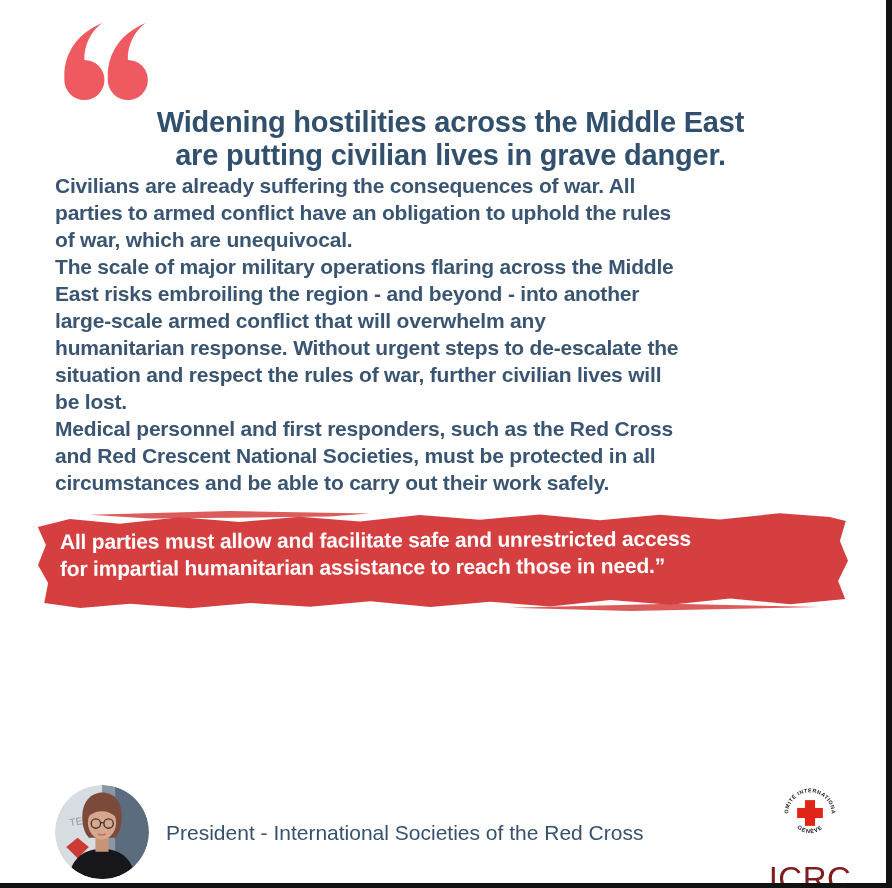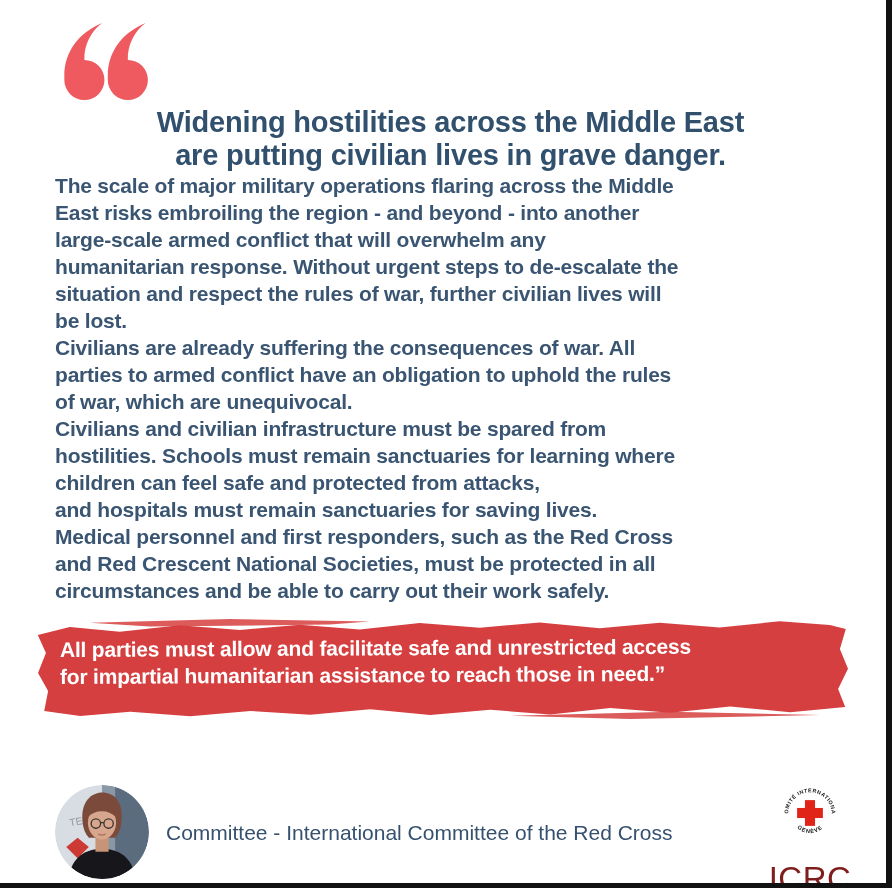--- a/index.html
+++ b/index.html
@@ -103,33 +103,29 @@
   <div class="content">
 
     <svg class="quote-mark" viewBox="0 0 150 140" aria-hidden="true">
       <path d="M 70 2 C 26 20 2 56 2 96 L 2 104 A 36 36 0 1 0 38 68 C 37 42 50 16 70 2 Z"></path>
       <path d="M 148 2 C 104 20 80 56 80 96 L 80 104 A 36 36 0 1 0 116 68 C 115 42 128 16 148 2 Z"></path>
     </svg>
 
     <h1 class="heading">Widening hostilities across the Middle East
 are putting civilian lives in grave danger.</h1>
 
+    <p class="body-par mt2">Civilians are already suffering the consequences of war. All
+parties to armed conflict have an obligation to uphold the rules
+of war, which are unequivocal.</p>
     <p class="body-par mt1">The scale of major military operations flaring across the Middle
 East risks embroiling the region - and beyond - into another
 large-scale armed conflict that will overwhelm any
 humanitarian response. Without urgent steps to de-escalate the
 situation and respect the rules of war, further civilian lives will
 be lost.</p>
-    <p class="body-par mt2">Civilians are already suffering the consequences of war. All
-parties to armed conflict have an obligation to uphold the rules
-of war, which are unequivocal.</p>
-    <p class="body-par mt3">Civilians and civilian infrastructure must be spared from
-hostilities. Schools must remain sanctuaries for learning where
-children can feel safe and protected from attacks,
-and hospitals must remain sanctuaries for saving lives.</p>
     <p class="body-par mt4">Medical personnel and first responders, such as the Red Cross
 and Red Crescent National Societies, must be protected in all
 circumstances and be able to carry out their work safely.</p>
 
     <div class="highlight-wrap">
       <svg class="highlight-bg" viewBox="0 0 823 104" preserveAspectRatio="none" aria-hidden="true">
         <path d="M8,16 L40,8 L90,13 L150,7 L210,12 L270,7 L330,12 L390,6 L450,11 L510,6 L570,12 L630,7 L690,12 L750,6 L800,10 L816,14 L810,34 L818,54 L808,74 L815,92 L760,97 L700,91 L640,97 L580,92 L520,98 L460,93 L400,98 L340,92 L280,97 L220,93 L160,98 L100,93 L50,97 L14,92 L18,72 L8,54 L16,34 Z"></path>
         <path d="M60,4 L200,1 L340,4 L300,7 L120,8 Z" opacity="0.85"></path>
         <path d="M480,99 L640,96 L790,100 L600,103 Z" opacity="0.85"></path>
       </svg>
@@ -161,21 +157,21 @@
           <path d="M35,34 C37,24 44,20 50,20 C57,20 64,24 65,34 C60,30 56,28 50,28 C44,28 39,30 35,34 Z" fill="#7c4a3a"></path>
           <circle cx="43.5" cy="41" r="5" fill="none" stroke="#3a3633" stroke-width="1.4"></circle>
           <circle cx="57" cy="41" r="5" fill="none" stroke="#3a3633" stroke-width="1.4"></circle>
           <line x1="48.5" y1="40" x2="52" y2="40" stroke="#3a3633" stroke-width="1.4"></line>
           <path d="M46,52 C48,53.5 52,53.5 54,52" fill="none" stroke="#b07860" stroke-width="1.5"></path>
         </g>
       </svg>
     </div>
 
     <div class="attrib">
-      <div class="title">Committee - International Committee of the Red Cross</div>
+      <div class="title">President - International Societies of the Red Cross</div>
     </div>
 
     <div class="logo-block">
       <svg class="emblem" viewBox="0 0 100 100" aria-hidden="true">
         <defs>
           <path id="arcTop" d="M 11 52 A 39 39 0 0 1 89 52"></path>
           <path id="arcBottom" d="M 17 60 A 34 34 0 0 0 83 60"></path>
         </defs>
         <circle cx="50" cy="50" r="46" fill="#ffffff"></circle>
         <g>

